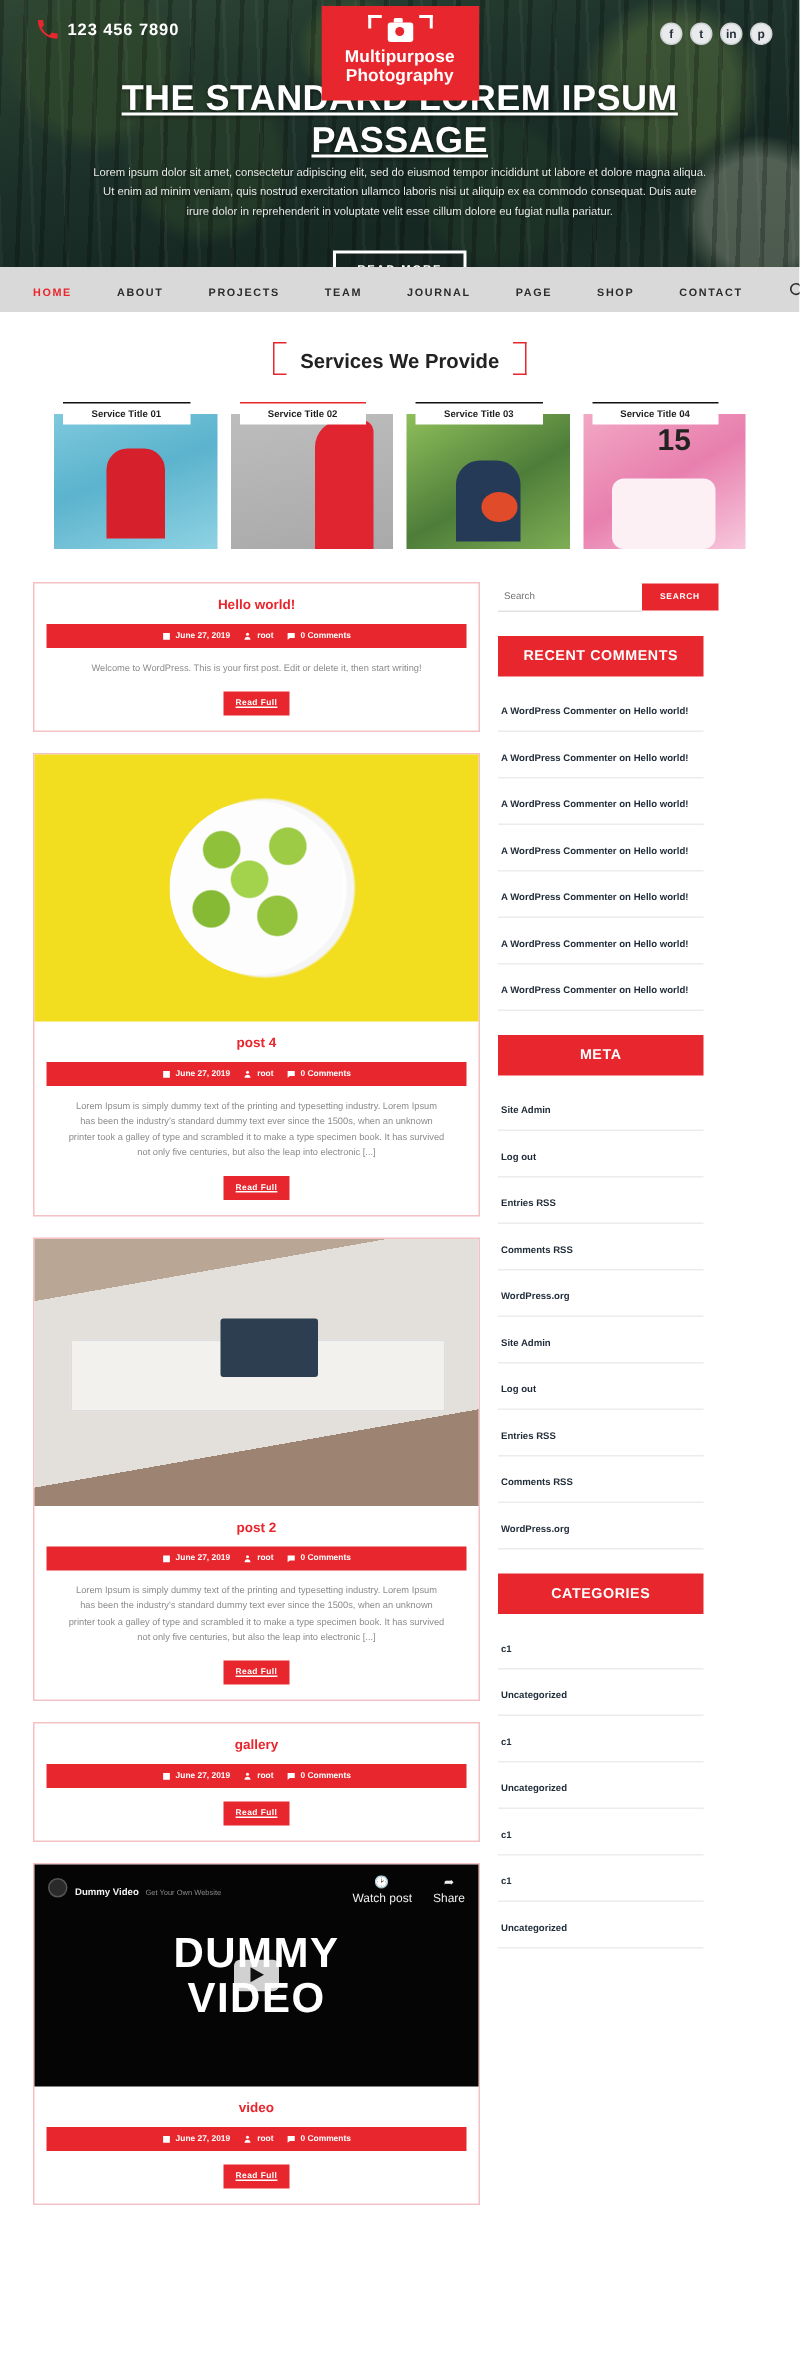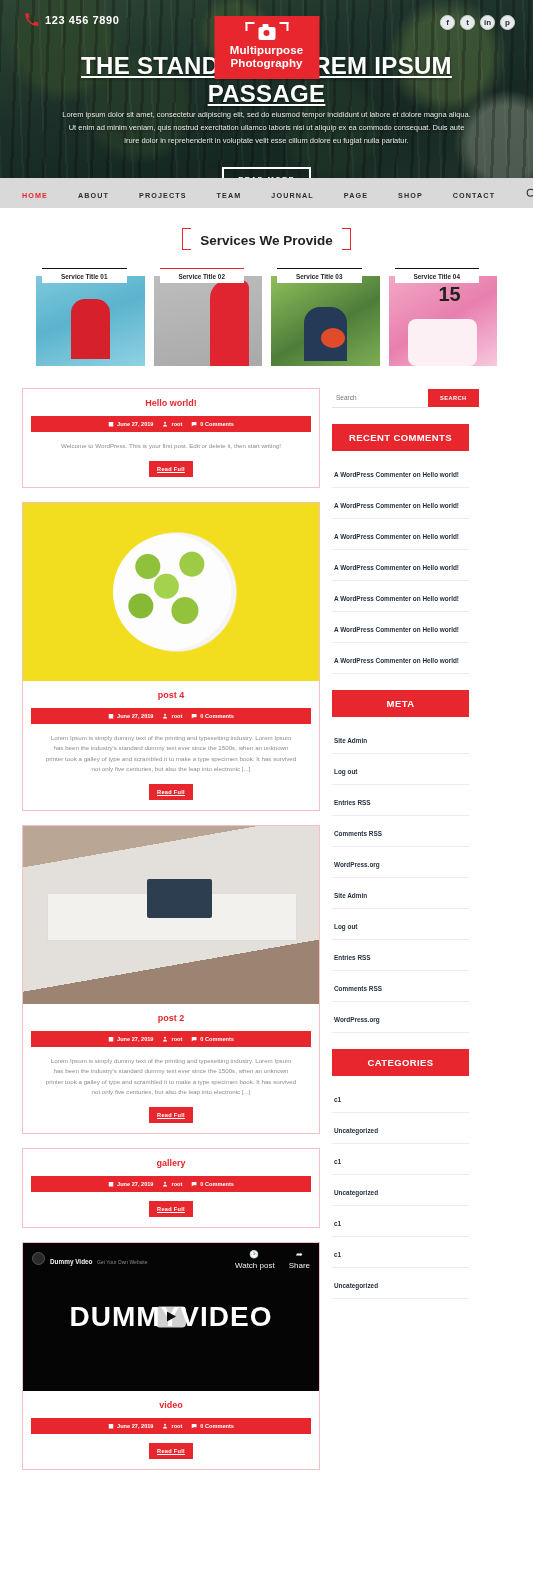--- a/index.html
+++ b/index.html
@@ -38,21 +38,21 @@
     position: relative; z-index: 3;
     display: flex; align-items: flex-start; justify-content: space-between;
     padding: 12px 18px 0 24px;
   }
   .phone { display: flex; align-items: center; gap: 6px; }
   .phone svg { width: 15px; height: 15px; display:block; }
   .phone-num {
     color: #fff; font-weight: bold; font-size: 11px; letter-spacing: .6px;
   }
   .logo-box {
-    position: absolute; left: 50%; transform: translateX(-50%); top: 16px;
+    position: absolute; left: 50%; transform: translateX(-50%); top: 4px;
     width: 105px; background: #e8262d; padding: 6px 6px 9px;
     text-align: center; z-index: 5;
   }
   .logo-cam { display: flex; justify-content: center; align-items: center; gap: 4px; height: 22px; }
   .corner { width: 9px; height: 9px; }
   .corner.l { border-left: 2px solid #fff; border-top: 2px solid #fff; align-self:flex-start; }
   .corner.r { border-right: 2px solid #fff; border-top: 2px solid #fff; align-self:flex-start; }
   .cam-ico { width: 17px; height: 13px; background:#fff; border-radius: 2px; position: relative; }
   .cam-ico::before{content:"";position:absolute;left:4px;top:-3px;width:6px;height:3px;background:#fff;border-radius:1px 1px 0 0;}
   .cam-ico::after{content:"";position:absolute;left:5.5px;top:3.5px;width:6px;height:6px;border-radius:50%;background:#e8262d;}
@@ -148,21 +148,21 @@
   .ph-office { height: 178px; background: linear-gradient(170deg,#b9a694 0 18%, #e3e0dc 18% 72%, #9d8472 72%); position:relative; overflow:hidden;}
   .ph-office::before{content:"";position:absolute;left:8%;top:38%;width:84%;height:26%;background:#f3f1ee;border:1px solid #ddd;}
   .ph-office::after{content:"";position:absolute;left:42%;top:30%;width:22%;height:22%;background:#2c3e50;border-radius:2px;}
   .ph-video { height: 148px; background: #050505; position: relative; overflow:hidden; }
   .ph-video .vid-hd { position:absolute; top:7px; left:9px; display:flex; align-items:center; gap:5px; }
   .vid-av { width:13px;height:13px;border-radius:50%;background:#2a2a2a;border:1px solid #555;}
   .vid-title { color:#f3f3f3; font-size:6.4px; font-weight:bold; line-height:8px;}
   .vid-sub { color:#8a8a8a; font-size:5px; }
   .vid-right { position:absolute; top:7px; right:9px; display:flex; gap:14px; color:#eee; font-size:5.2px; text-align:center;}
   .vid-right div span { display:block; font-size:8px; margin-bottom:2px;}
-  .vid-big { position:absolute; inset:0; display:flex; flex-direction:row; align-items:center; justify-content:center;font-weight:bold; }
+  .vid-big { position:absolute; inset:0; display:flex; flex-direction:column; align-items:center; justify-content:center;font-weight:bold; }
   .vid-big b { color:#fff; font-size:28px; letter-spacing:1px; line-height:30px; }
   .vid-play { position:absolute; left:50%; top:50%; transform:translate(-50%,-50%); width:30px;height:21px;background:rgba(255,255,255,.82); border-radius:4px; z-index:4;}
   .vid-play::after{content:"";position:absolute;left:11px;top:5px;border-left:9px solid #111;border-top:5.5px solid transparent;border-bottom:5.5px solid transparent;}
 
   .post-title {
     text-align: center; color: #e8262d; font-size: 9px; font-weight: bold;
     padding: 9px 0 8px;
   }
   .meta-bar {
     background: #e8262d; color: #fff; display: flex; justify-content: center;

